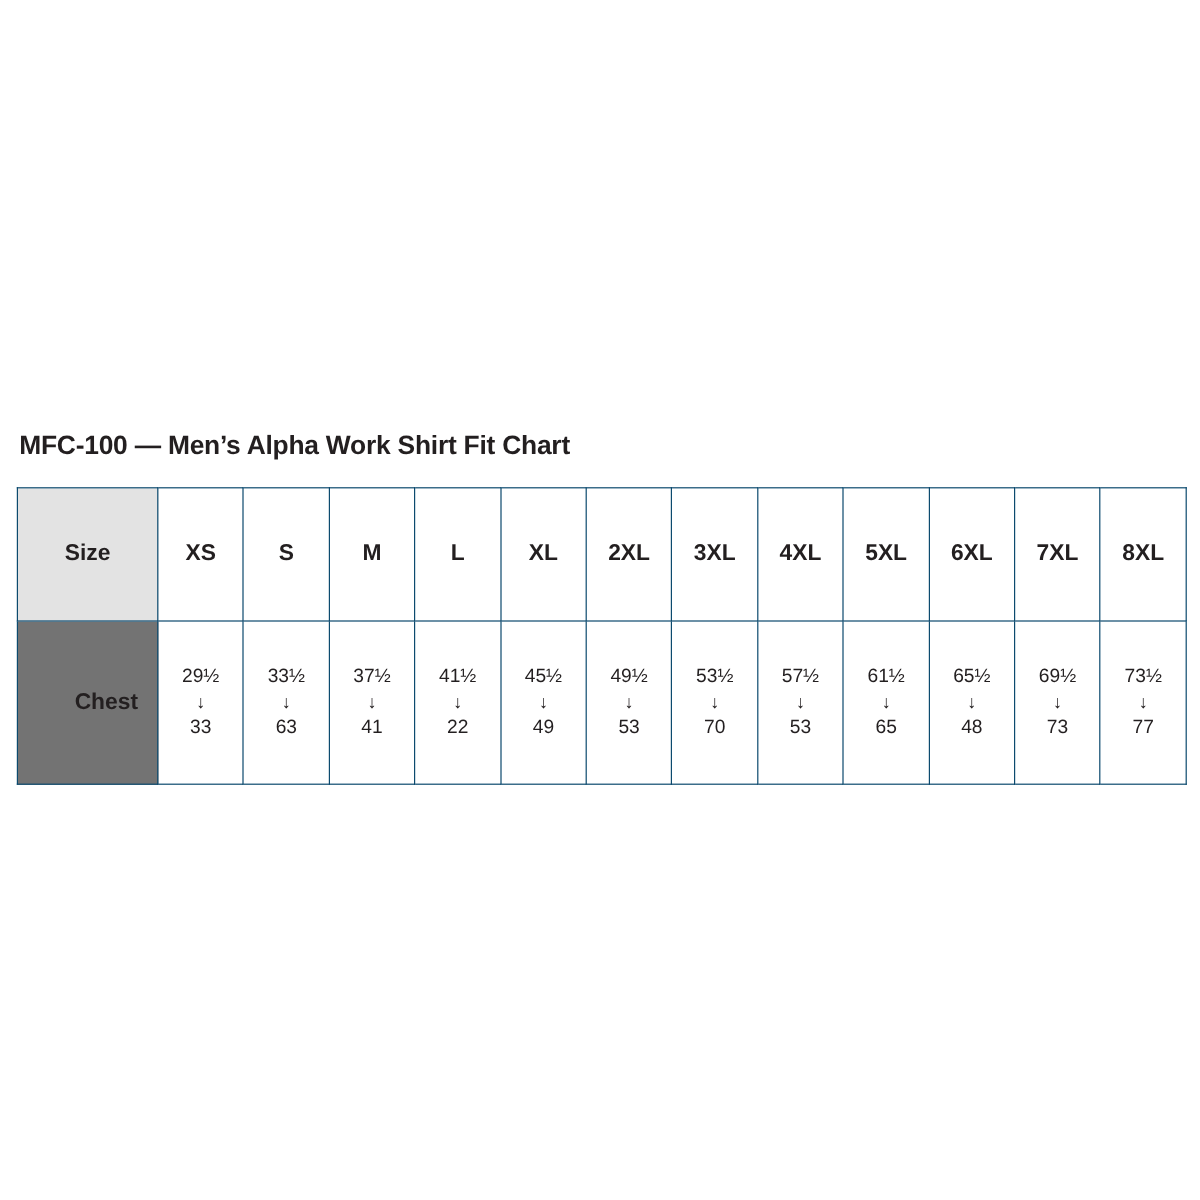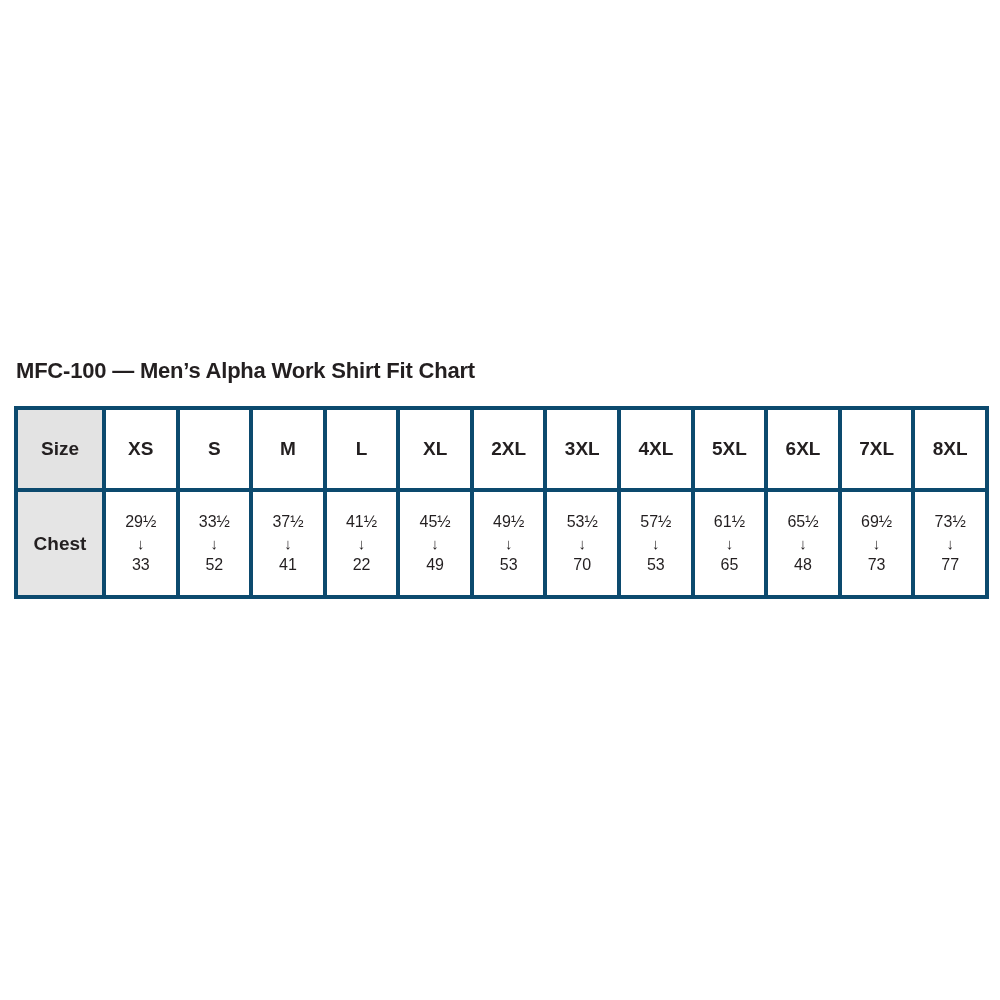--- a/index.html
+++ b/index.html
@@ -36,44 +36,45 @@
     margin: 0 0 22px 2px;
     white-space: nowrap;
   }
   table.fit-chart {
     border-collapse: collapse;
     table-layout: fixed;
     width: 975px;
     background: #ffffff;
   }
   table.fit-chart td {
-    border: 4px solid #0c4a6e;
+    border: 1px solid #0c4a6e;
     text-align: center;
     vertical-align: middle;
-    padding: 0;
+    padding: 16px;
   }
   
   tr.head-row td {
     height: 78px;
     font-size: 19px;
     font-weight: bold;
     color: #231f20;
   }
   td.corner-cell {
     background: #e3e3e3;
     width: 84px;
     font-size: 19px;
     font-weight: bold;
   }
   
   tr.body-row td {
     height: 103px;
+    text-align: right;
   }
   td.row-label {
-    background: #e5e5e5;
+    background: #737373;
     font-size: 19px;
     font-weight: bold;
     color: #231f20;
     margin-left: 30px;
   }
   .range {
     display: flex;
     flex-direction: column;
     align-items: center;
     justify-content: center;
@@ -125,21 +126,21 @@
               <span class="val">29½</span>
               <span class="arrow">↓</span>
               <span class="val">33</span>
             </div>
           </td>
 
           <td>
             <div class="range">
               <span class="val">33½</span>
               <span class="arrow">↓</span>
-              <span class="val">52</span>
+              <span class="val">63</span>
             </div>
           </td>
 
           <td>
             <div class="range">
               <span class="val">37½</span>
               <span class="arrow">↓</span>
               <span class="val">41</span>
             </div>
           </td>

